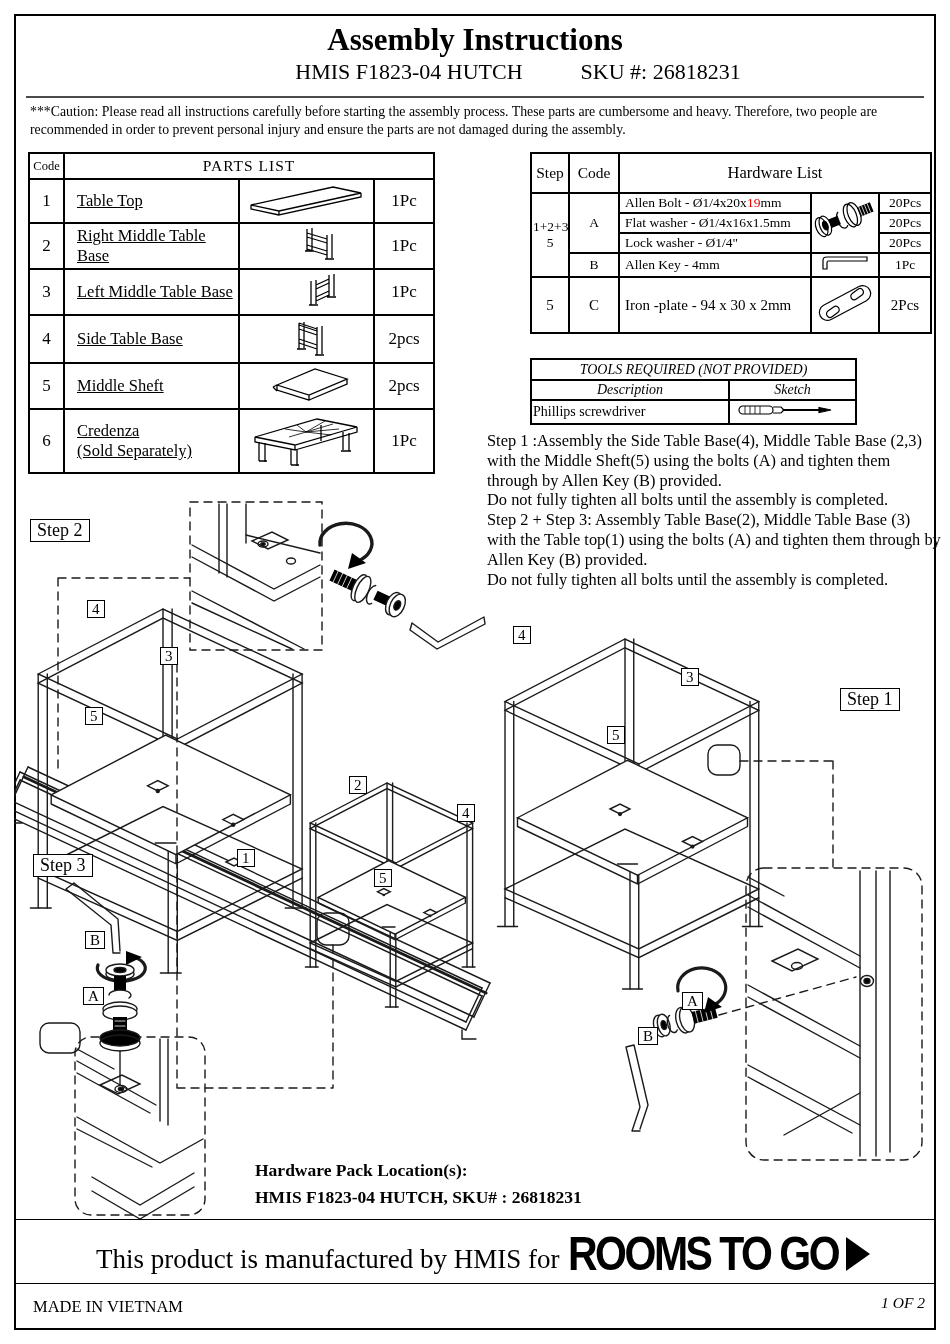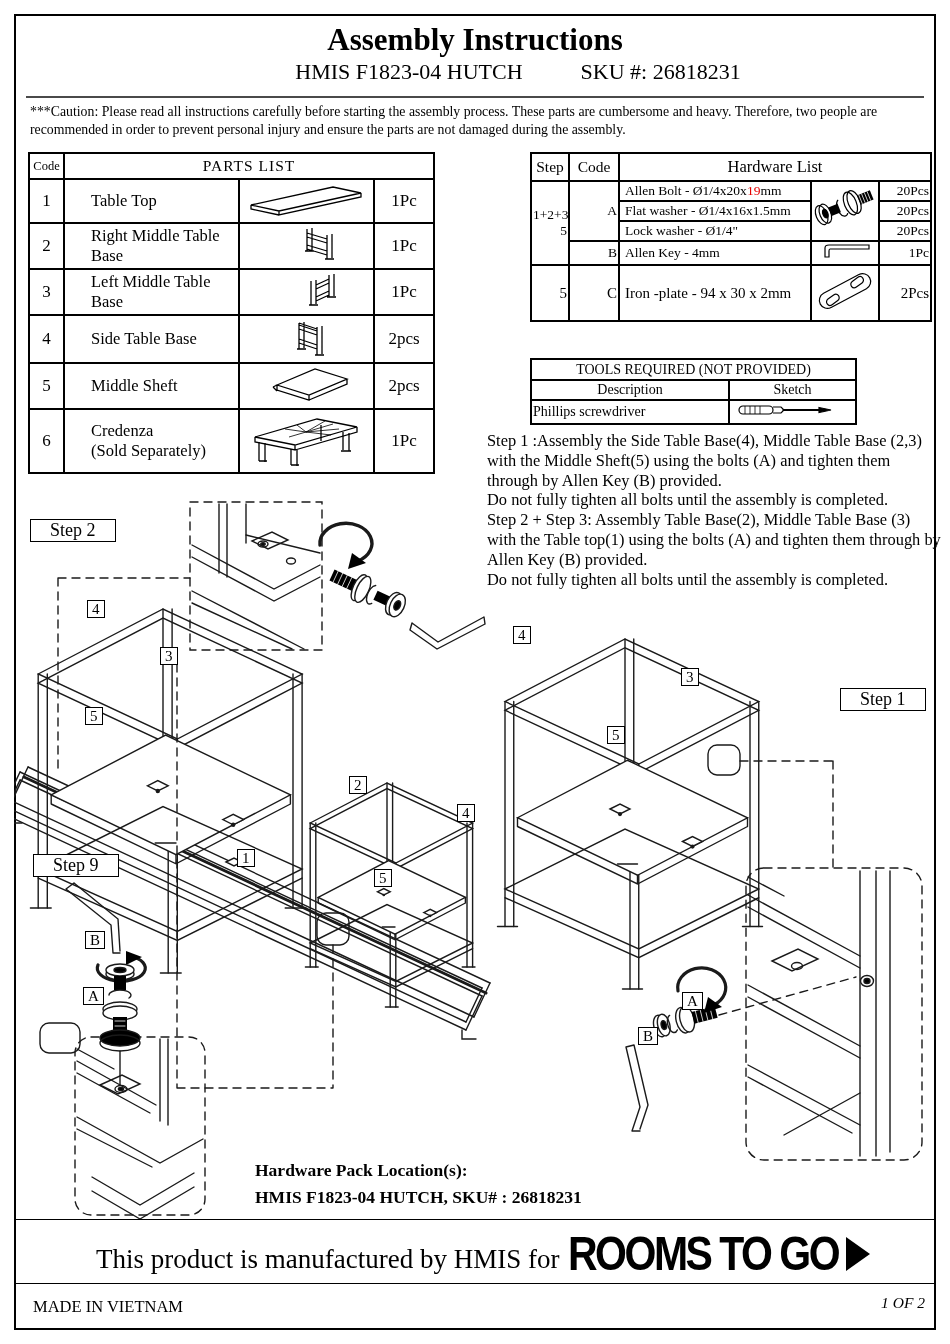--- a/index.html
+++ b/index.html
@@ -13,35 +13,35 @@
   .subtitle{left:14px;top:59px;width:922px;text-align:center;font-size:22px;padding-left:43px;}
   .subtitle .gap{display:inline-block;width:58px;}
   .rule1{left:26px;top:96px;width:898px;border-top:2px solid #4a4a4a;}
   .caution{left:30px;top:103px;width:894px;font-size:13.8px;line-height:17.6px;}
   table{border-collapse:collapse;table-layout:fixed;}
   .tbl td,.tbl th{border:2px solid #000;font-weight:normal;overflow:hidden;}
   .parts-tbl{left:28px;top:152px;width:405px;}
   .parts-tbl .code-h{font-size:12.5px;}
   .parts-tbl .list-h{font-size:15.5px;letter-spacing:1px;}
   .parts-tbl td{text-align:center;}
-  .parts-tbl .pname{text-align:left;padding-left:26px;font-size:16.5px;}
+  .parts-tbl .pname{text-align:left;padding-left:12px;font-size:16.5px;text-decoration:underline;}
   .parts-tbl .pcode,.parts-tbl .pqty{font-size:17px;}
   .hw-tbl{left:530px;top:152px;width:400px;}
   .hw-tbl th{font-size:15.5px;}
-  .hw-tbl td{font-size:13.5px;text-align:right;}
+  .hw-tbl td{font-size:13.5px;text-align:center;}
   .hw-tbl .hname{text-align:left;padding-left:5px;}
   .hw-tbl .big{font-size:15px;}
   .red{color:#e60000;}
   .tools-tbl{left:530px;top:358px;width:325px;}
-  .tools-tbl th{font-size:14px;}
+  .tools-tbl th{font-size:14px;font-style:italic;}
   .tools-tbl td{font-size:14px;}
   .instructions{left:487px;top:431px;width:454px;font-size:16.4px;line-height:19.8px;}
   .diagram{left:14px;top:425px;}
   .callout{position:absolute;border:1.6px solid #000;background:#fff;font-size:15px;line-height:16px;padding:0 4px;text-align:center;}
-  .steplab{position:absolute;border:1.6px solid #000;background:#fff;font-size:18px;line-height:21px;padding:0 19px;}
+  .steplab{position:absolute;border:1.6px solid #000;background:#fff;font-size:18px;line-height:21px;padding:0 6px;}
   .hwpack{left:255px;top:1157px;font-size:17.5px;font-weight:bold;line-height:27px;}
   .rule2{left:14px;top:1219px;width:920px;border-top:1.6px solid #000;}
   .manuf{left:96px;top:1244px;font-size:27px;}
   .logo{left:568px;top:1229px;width:345px;height:50px;display:flex;align-items:center;}
   .logo-text{font-family:"Liberation Sans",sans-serif;font-weight:bold;font-size:41px;letter-spacing:-2.5px;transform:scaleY(1.18);white-space:nowrap;}
   .logo-tri{width:0;height:0;border-top:17px solid transparent;border-bottom:17px solid transparent;border-left:24px solid #000;margin-left:8px;}
   .rule3{left:14px;top:1283px;width:920px;border-top:1.6px solid #000;}
   .madein{left:33px;top:1297px;font-size:16.5px;}
   .pageno{left:845px;top:1294px;width:80px;text-align:right;font-size:15.5px;font-style:italic;}
   svg line,svg path,svg rect,svg ellipse,svg polyline{vector-effect:non-scaling-stroke;}
@@ -141,21 +141,21 @@
 
 <table class="abs tbl hw-tbl">
   <colgroup>
       <col style="width:38px">
       <col style="width:50px">
       <col style="width:192px">
       <col style="width:68px">
       <col style="width:52px">
     </colgroup>
   <tbody>
-      <tr style="height:28px">
+      <tr style="height:40px">
     <th>Step</th>
     <th>Code</th>
     <th colspan="3" style="font-size:16.5px;">Hardware List</th>
   </tr>
   <tr style="height:19px">
     <td rowspan="4">
       <div>1+2+3</div>
       <div>5</div>
     </td>
     <td rowspan="3">A</td>
@@ -371,21 +371,21 @@
         <path d="M42,-6 v12 M47,-6 v12 M52,-6 v12 M57,-6 v12" stroke="#fff" stroke-width="0.8"></path>
       </g>
       <path d="M664,566 a24,20 0 1 1 36,14" stroke-width="3.2"></path>
       <path d="M694,572 L708,582 L690,588 Z" fill="#000" stroke="none"></path>
       <path d="M612,622 L626,682 L618,706 M620,620 L634,680 L626,704 M612,622 L620,620 M618,706 h8"></path>
     </g>
   </g>
 </svg>
 
 <div class="steplab" style="left:30px;top:519px;">Step 2</div>
-<div class="steplab" style="left:33px;top:854px;">Step 9</div>
+<div class="steplab" style="left:33px;top:854px;">Step 3</div>
 <div class="steplab" style="left:840px;top:688px;">Step 1</div>
 
 <div class="callout" style="left:87px;top:600px;">4</div>
 <div class="callout" style="left:160px;top:647px;">3</div>
 <div class="callout" style="left:85px;top:707px;">5</div>
 <div class="callout" style="left:349px;top:776px;">2</div>
 <div class="callout" style="left:457px;top:804px;">4</div>
 <div class="callout" style="left:237px;top:849px;">1</div>
 <div class="callout" style="left:374px;top:869px;">5</div>
 <div class="callout" style="left:85px;top:931px;">B</div>

